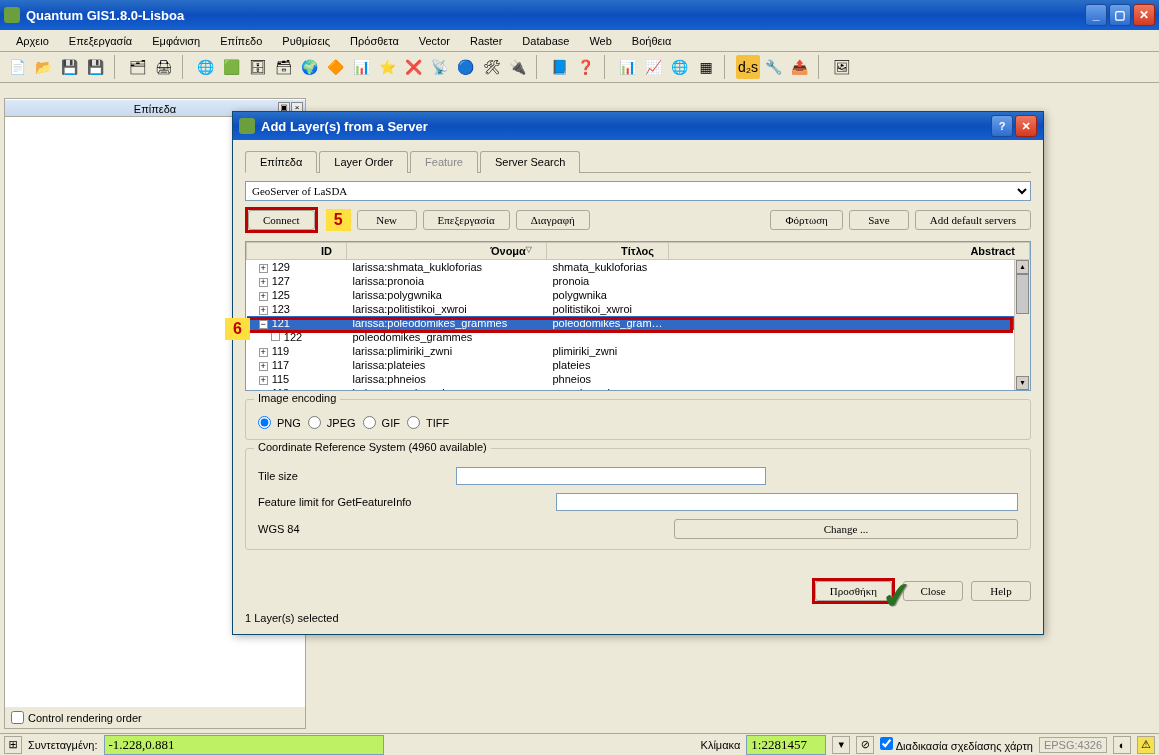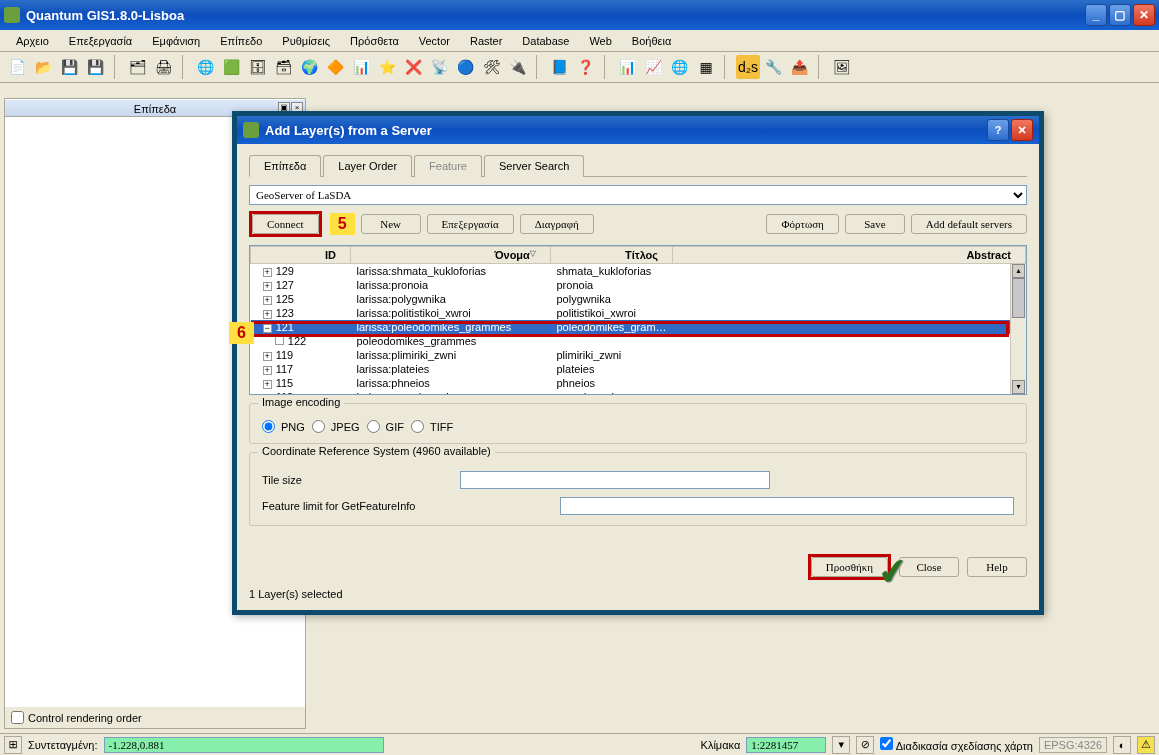--- a/index.html
+++ b/index.html
@@ -25,21 +25,21 @@
 
 .layers-panel { position: absolute; left: 4px; top: 98px; width: 302px; background: #ece9d8; border: 1px solid #aca899; }
 .layers-panel .panel-title { background: linear-gradient(to bottom, #dbe8f8, #c9d9ee); height: 18px; text-align: center; font-size: 11px; line-height: 18px; position: relative; border-top: 1px solid #fff; border-bottom: 1px solid #aca899; }
 .layers-panel .panel-title .panel-btns { position: absolute; right: 2px; top: 2px; display: flex; gap: 1px; }
 .layers-panel .panel-title .panel-btns span { width: 12px; height: 12px; border: 1px solid #888; background: #eee; font-size: 8px; line-height: 10px; text-align: center; cursor: pointer; }
 .layers-panel .panel-body { background: #fff; height: 590px; }
 .layers-panel .panel-footer { padding: 4px 6px; background: #ece9d8; }
 .layers-panel .panel-footer label { display: flex; align-items: center; gap: 4px; }
 
 
-.dialog { position: absolute; left: 232px; top: 111px; width: 812px; background: #ece9d8; border: 5px solid #0c4a6e; box-shadow: 2px 2px 8px rgba(0,0,0,0.3); }
+.dialog { position: absolute; left: 232px; top: 111px; width: 812px; background: #ece9d8; border: 1px solid #0c4a6e; box-shadow: 2px 2px 8px rgba(0,0,0,0.3); }
 .dialog-titlebar { background: linear-gradient(to bottom, #2a6fc7, #0d4ebd, #1560d0); height: 28px; display: flex; align-items: center; padding: 0 6px; color: #fff; font-weight: bold; }
 .dialog-titlebar .icon { width: 16px; height: 16px; background: #6b9e3f; border-radius: 3px; margin-right: 6px; }
 .dialog-titlebar .title { flex: 1; font-size: 13px; }
 .dialog-titlebar .help-btn { width: 22px; height: 22px; background: linear-gradient(to bottom, #6aa0e8, #2e6dd0); border: 1px solid #1a4a95; border-radius: 3px; display: flex; align-items: center; justify-content: center; color: #fff; font-weight: bold; cursor: pointer; }
 .dialog-titlebar .close-btn { width: 22px; height: 22px; background: linear-gradient(to bottom, #f07860, #d23a20); border: 1px solid #a02010; border-radius: 3px; display: flex; align-items: center; justify-content: center; color: #fff; font-weight: bold; cursor: pointer; margin-left: 2px; }
 .dialog-body { padding: 10px 12px; background: #ece9d8; }
 
 
 .tabs { display: flex; border-bottom: 1px solid #aca899; margin-bottom: 8px; }
 .tab { padding: 4px 14px; background: #ece9d8; border: 1px solid #aca899; border-bottom: none; margin-right: 2px; cursor: pointer; border-radius: 3px 3px 0 0; position: relative; top: 1px; }
@@ -80,21 +80,21 @@
 .crs-row input { flex: 1; border: 1px solid #7b9ebd; padding: 2px 4px; font-family: Tahoma; font-size: 11px; background: #fff; }
 .crs-row .btn { width: 310px; }
 
 .dialog-btnrow { display: flex; gap: 8px; justify-content: flex-end; margin-top: 28px; align-items: center; }
 .add-wrap { border: 3px solid #c00000; padding: 0; position: relative; }
 .checkmark { position: absolute; right: -20px; bottom: -16px; font-size: 36px; color: #2a7020; transform: rotate(-8deg); pointer-events: none; text-shadow: 1px 1px 1px #888; }
 .status-line { margin-top: 8px; }
 
 
 .statusbar { position: absolute; left: 0; right: 0; bottom: 0; height: 22px; background: #ece9d8; border-top: 1px solid #aca899; display: flex; align-items: center; padding: 0 4px; gap: 6px; font-size: 11px; }
-.statusbar input { border: 1px solid #7b9ebd; padding: 1px 4px; font-family: Tahoma; font-size: 11px; background: #86efac; }
+.statusbar input { border: 1px solid #7b9ebd; padding: 1px 4px; font-family: Tahoma; font-size: 13px; background: #bef264; }
 .statusbar .sicon { width: 18px; height: 18px; border: 1px solid #aca899; background: #ece9d8; display: flex; align-items: center; justify-content: center; font-size: 11px; cursor: pointer; }
 </style>
 </head>
 <body>
 
 <div class="main-titlebar">
   <div class="icon"></div>
   <div class="title">Quantum GIS1.8.0-Lisboa</div>
   <div class="winbtns">
     <div class="winbtn">_</div>
@@ -318,20 +318,25 @@
       <span class="gb-title">Coordinate Reference System (4960 available)</span>
 
       <div class="crs-row">
         <label>Tile size</label>
         <input type="text" style="flex: 0 0 310px;" value="">
       </div>
       <div class="crs-row">
         <label style="width:290px">Feature limit for GetFeatureInfo</label>
         <input type="text" value="" style="">
       </div>
+      <div class="crs-row">
+        <label>WGS 84</label>
+        <span style="flex:0 0 210px"></span>
+        <button class="btn" style="flex:1">Change ...</button>
+      </div>
     </div>
 
     <div class="dialog-btnrow">
       <span class="add-wrap">
         <button class="btn">Προσθήκη</button>
         <span class="checkmark">✔</span>
       </span>
       <button class="btn">Close</button>
       <button class="btn">Help</button>
     </div>

